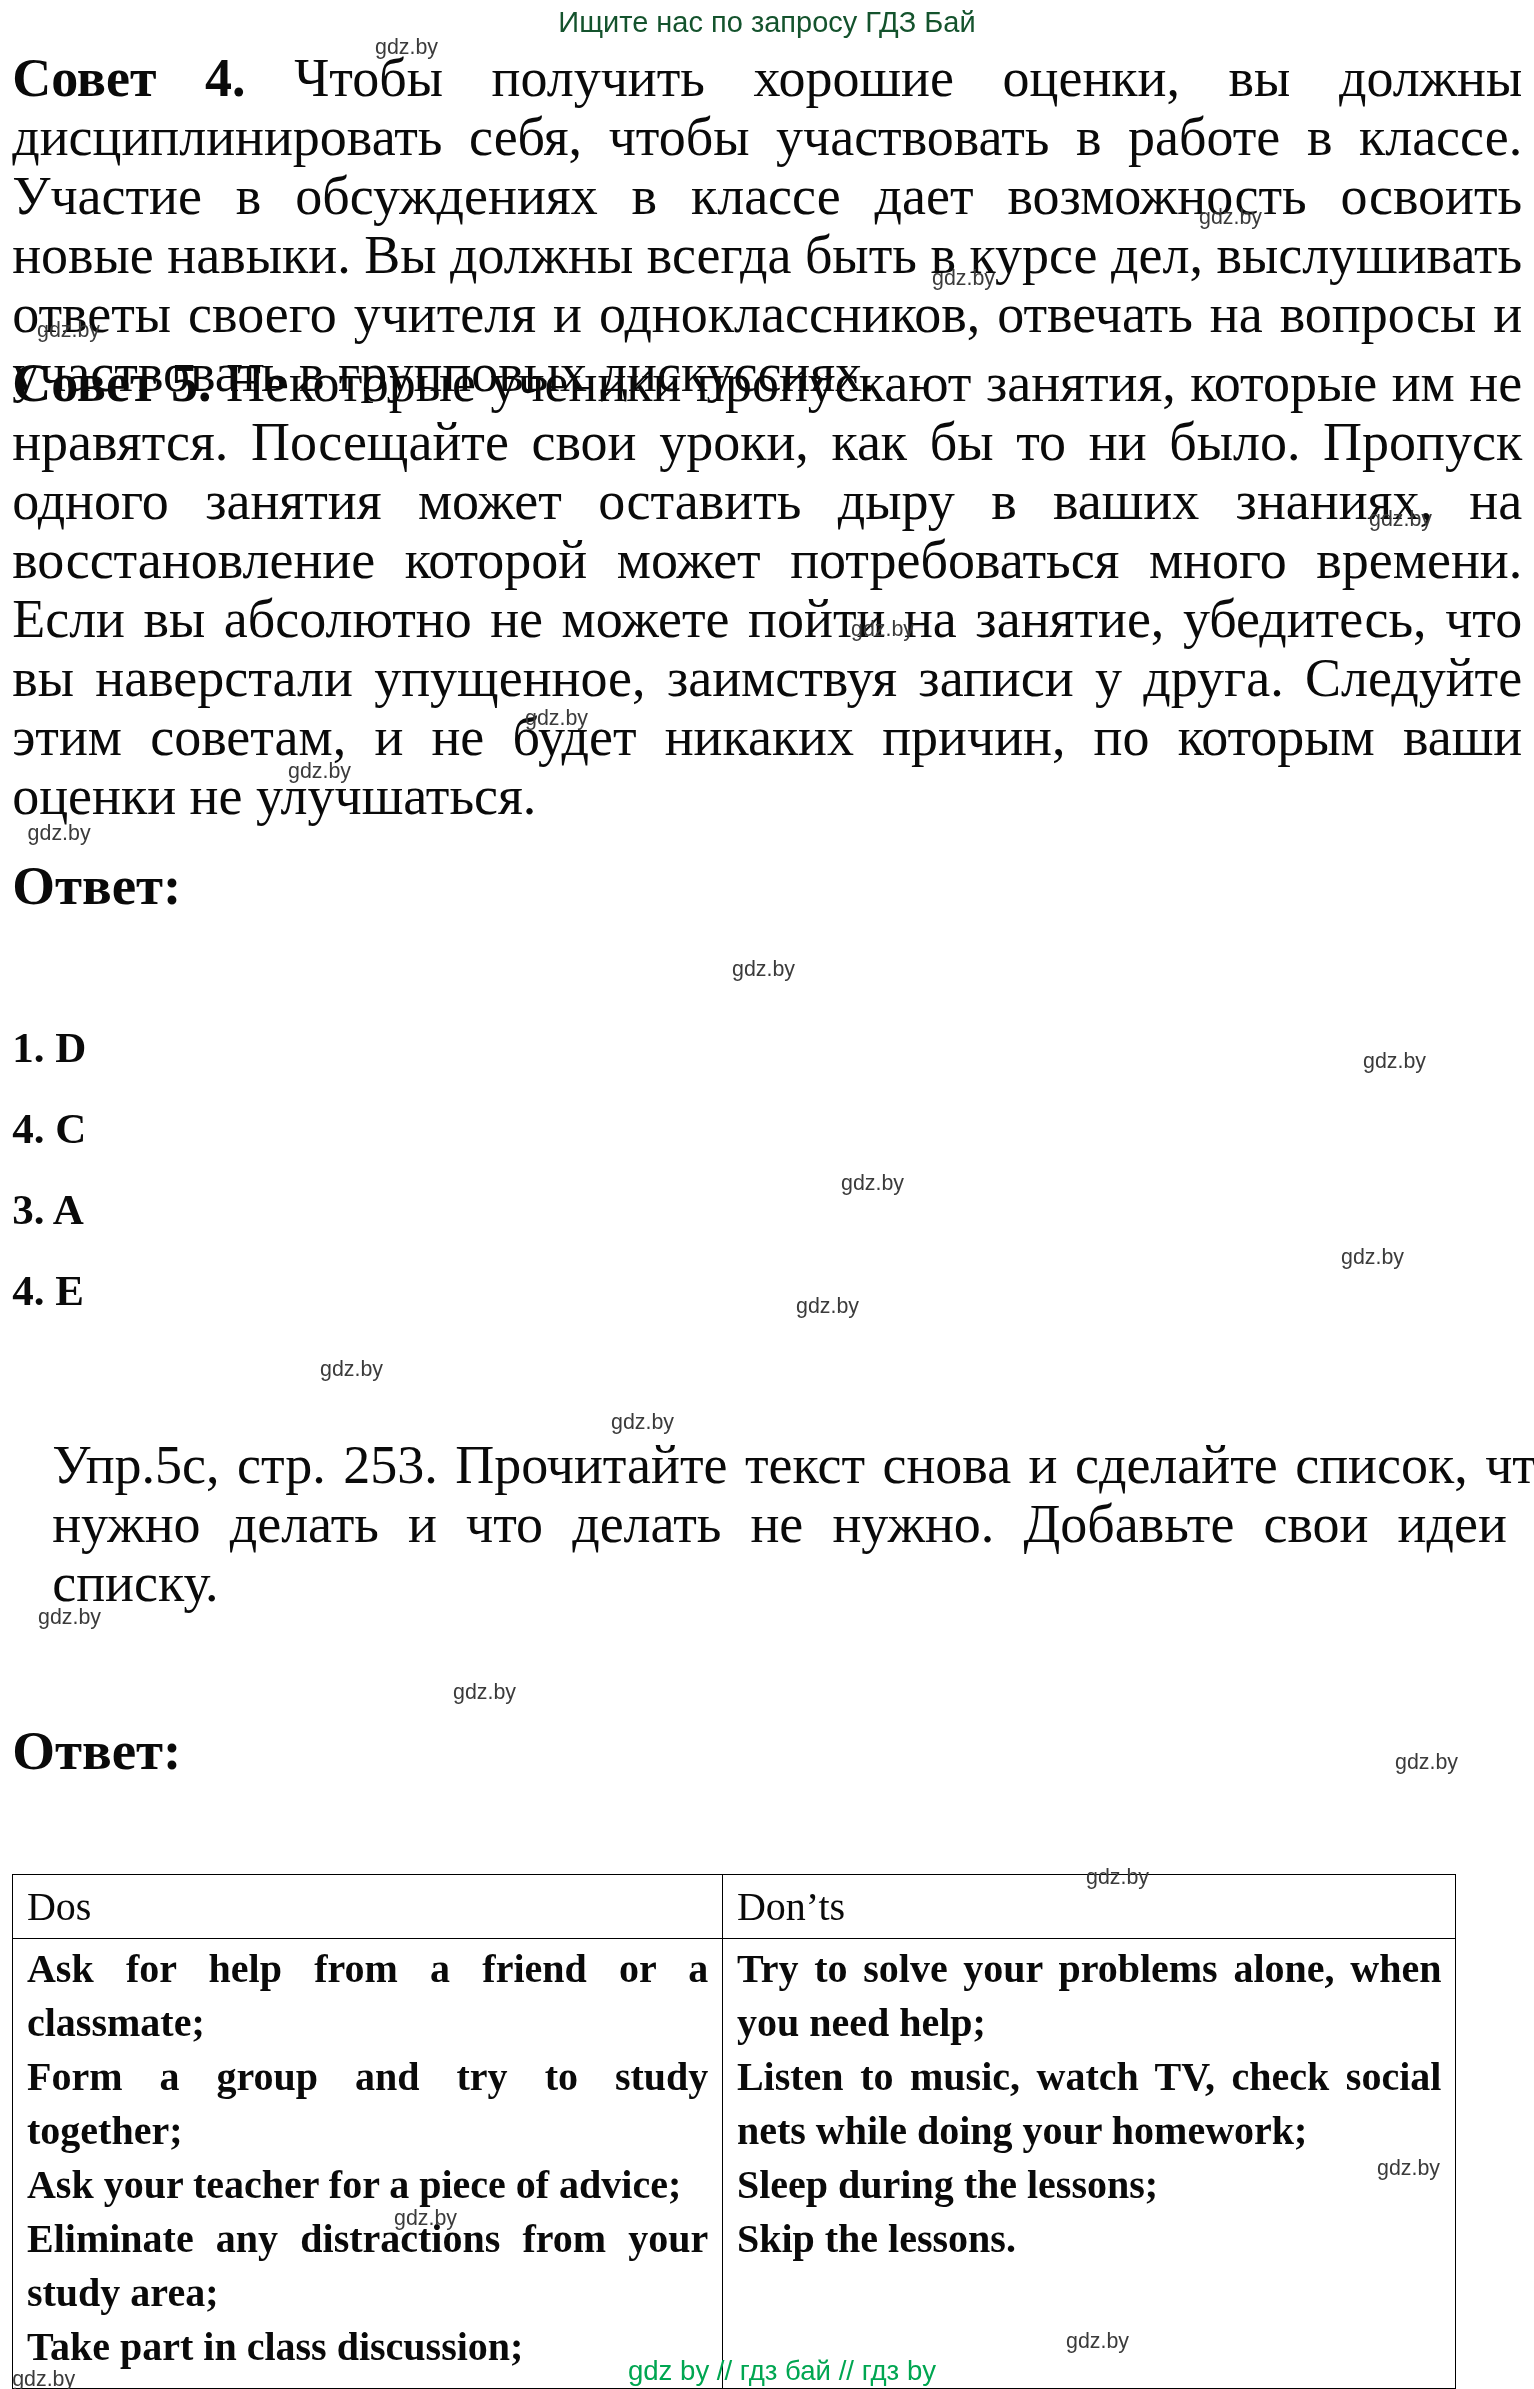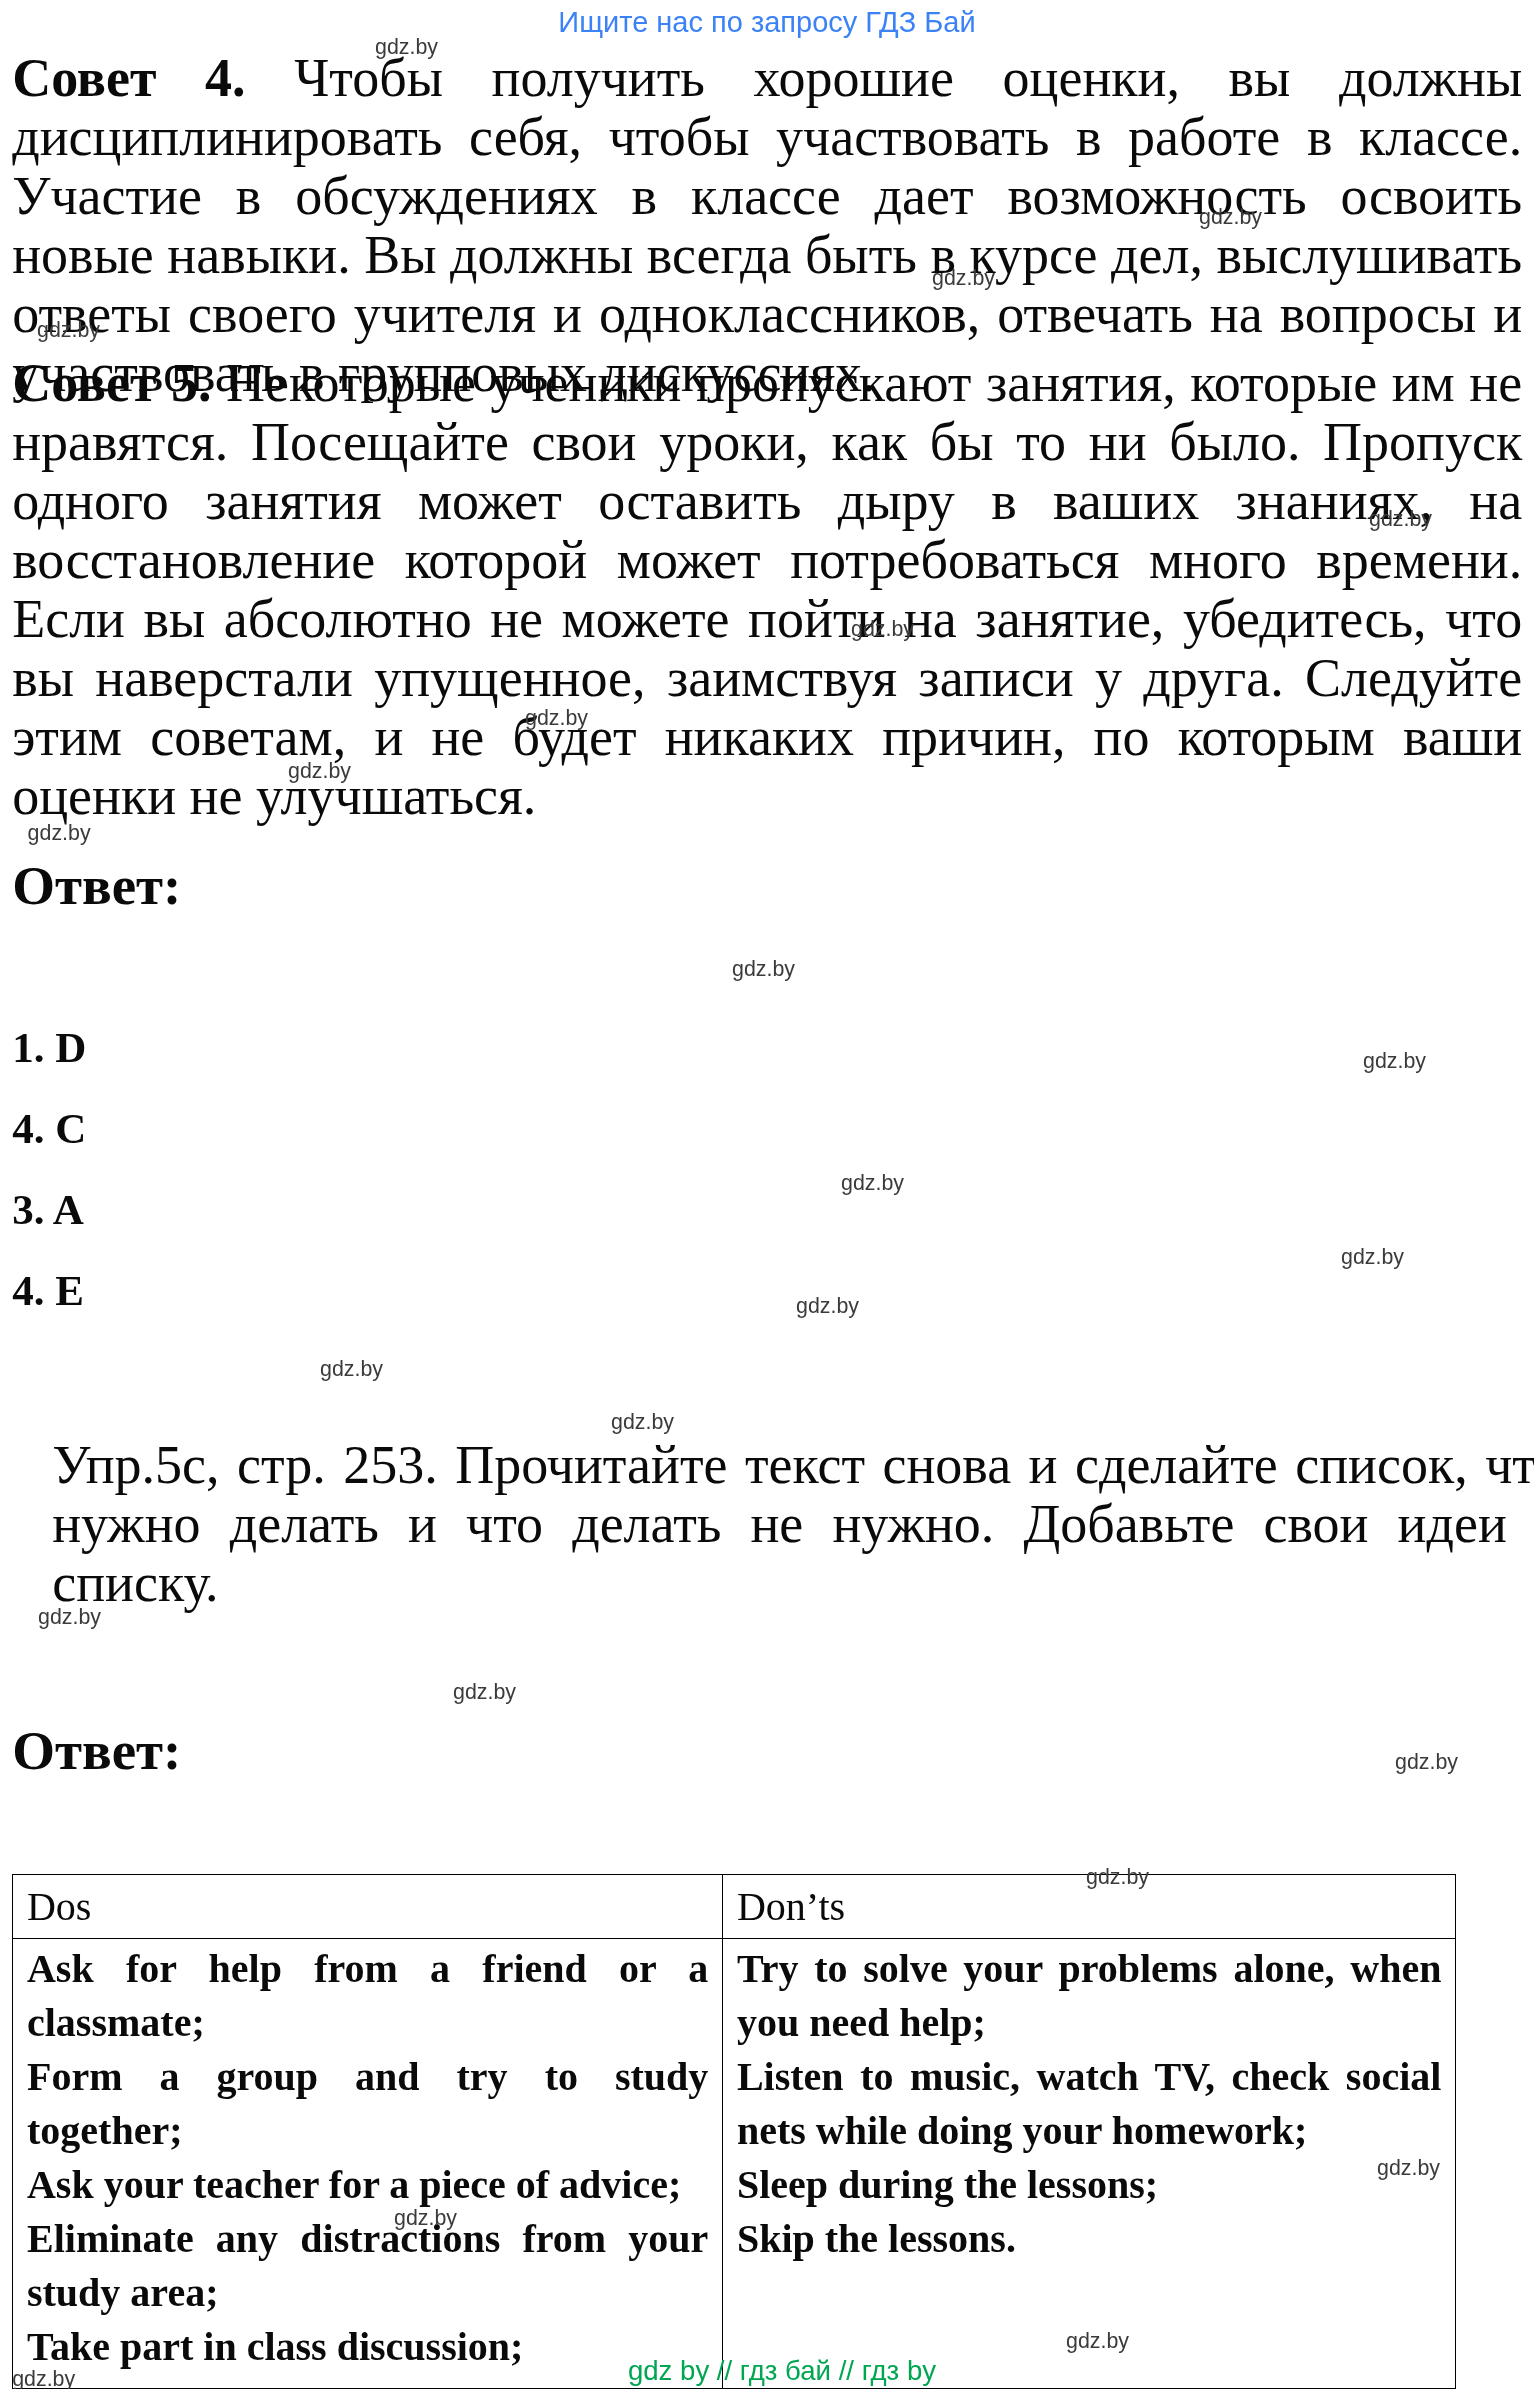--- a/index.html
+++ b/index.html
@@ -11,21 +11,21 @@
     background:#ffffff;
     font-family:"Liberation Serif", serif;
     color:#0a0a0a;
     overflow:hidden;
   }
   .top-note {
     position:absolute; top:4.6px; left:0; width:100%;
     text-align:center;
     font-family:"Liberation Sans", sans-serif;
     font-size:29px; line-height:34px;
-    color:#3b82f6;
+    color:#14532d;
   }
   .footer-note {
     position:absolute; top:2355px; left:0; width:100%;
     text-align:center;
     font-family:"Liberation Sans", sans-serif;
     font-size:27.6px; line-height:32px;
     color:#00a651;
     margin-left:15px;
   }
   .para {

